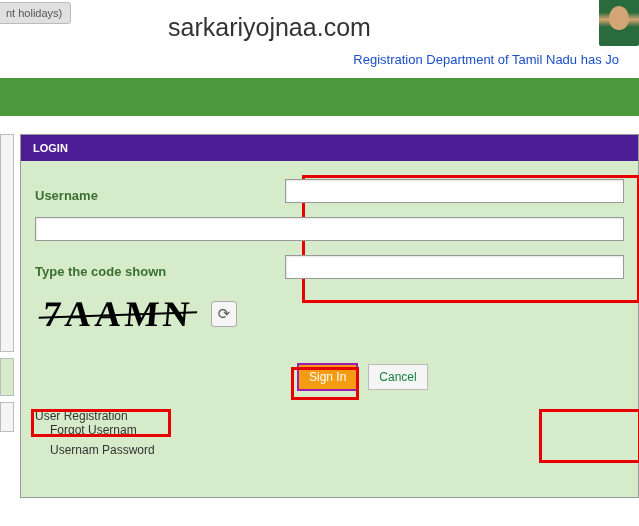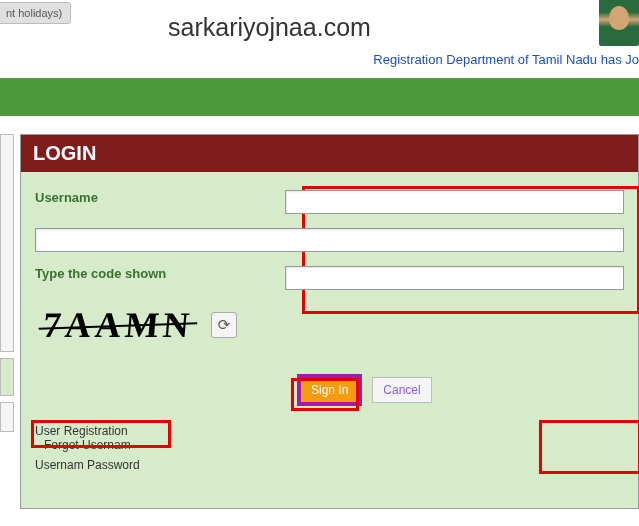--- a/index.html
+++ b/index.html
@@ -4,52 +4,52 @@
   <style>
     * { box-sizing: border-box; margin: 0; padding: 0; }
     body { font-family: Arial, sans-serif; width: 639px; height: 526px; overflow: hidden; background: #fff; }
     
     .header-row { display: flex; align-items: flex-end; height: 42px; position: relative; }
     .holidays-btn { background: #e0e0e0; border: 1px solid #bbb; border-radius: 3px; padding: 4px 8px; font-size: 11px; color: #555; position: absolute; left: -3px; top: 2px; }
     .watermark { font-size: 25px; color: #333; margin-left: 168px; font-family: Arial, sans-serif; }
     .portrait { position: absolute; right: 0; top: -2px; width: 40px; height: 48px; background: linear-gradient(to bottom, #2a6b3d 0%, #2a6b3d 30%, #d4a574 45%, #2a6b3d 60%); border-radius: 2px; }
     .portrait::after { content: ""; position: absolute; top: 8px; left: 10px; width: 20px; height: 24px; background: #d4a574; border-radius: 50% 50% 45% 45%; }
     
-    .marquee-row { height: 20px; margin-top: 8px; text-align: right; padding-right: 0; }
+    .marquee-row { height: 20px; margin-top: 8px; text-align: right; padding-right: 20px; }
     .marquee-text { color: #1a4fc9; font-size: 13px; }
     
     .green-bar { background: #4d9a3d; height: 38px; margin-top: 8px; width: 100%; }
     
     .main-area { display: flex; margin-top: 18px; padding-left: 0; }
     .left-stub { width: 14px; margin-right: 6px; display: flex; flex-direction: column; gap: 6px; padding-top: 0; }
     .left-box { border: 1px solid #bbb; background: #f5f5f5; }
     .left-box.tall { height: 218px; }
     .left-box.med { height: 38px; background: #d6ebc9; }
     .left-box.sm { height: 30px; background: #f5f5f5; }
     
     .login-panel { flex: 1; border: 1px solid #999; }
-    .login-header { background: #7f1d1d; color: #fff; font-weight: bold; padding: 7px 12px; font-size: 20px; }
+    .login-header { background: #4c1d95; color: #fff; font-weight: bold; padding: 7px 12px; font-size: 11px; }
     .login-body { background: #d6ebc9; padding: 18px 14px 14px 14px; min-height: 336px; position: relative; }
     
-    .form-row { display: flex; align-items: flex-start; margin-bottom: 14px; position: relative; }
+    .form-row { display: flex; align-items: flex-end; margin-bottom: 14px; position: relative; }
     .form-label { width: 250px; color: #3a7030; font-weight: bold; font-size: 13px; }
     .form-input { flex: 1; height: 24px; border: 1px solid #999; background: #fff; padding: 2px 4px; font-size: 13px; box-shadow: inset 1px 1px 2px rgba(0,0,0,0.1); }
     
     .captcha-row { display: flex; align-items: center; margin-top: 8px; }
     .captcha-text { font-family: "Times New Roman", serif; font-size: 36px; font-weight: bold; letter-spacing: 4px; color: #000; transform: skewX(-5deg); margin-left: 8px; position: relative; }
     .captcha-text::after { content: ""; position: absolute; left: -4px; right: -4px; top: 50%; height: 2px; background: #000; transform: rotate(-2deg); }
     .refresh-btn { width: 26px; height: 26px; border: 1px solid #aaa; background: #f5f5f5; border-radius: 3px; margin-left: 18px; font-size: 15px; color: #555; display: flex; align-items: center; justify-content: center; cursor: pointer; }
     
     .btn-row { margin-top: 28px; margin-left: 262px; display: flex; align-items: center; gap: 10px; }
-    .signin-btn { background: #f39c12; color: #fff; border: 4px solid #a21caf; padding: 5px 10px; font-size: 12px; cursor: pointer; }
-    .cancel-btn { background: #f5f5f5; color: #8b5cf6; border: 1px solid #bbb; padding: 5px 10px; font-size: 12px; cursor: pointer; }
+    .signin-btn { background: #f39c12; color: #fff; border: 2px solid #a21caf; padding: 5px 10px; font-size: 12px; cursor: pointer; }
+    .cancel-btn { background: #f5f5f5; color: #15803d; border: 1px solid #bbb; padding: 5px 10px; font-size: 12px; cursor: pointer; }
     
     .links-row { margin-top: 18px; display: flex; justify-content: space-between; align-items: flex-start; flex-direction: column; }
     .link { color: #333; font-size: 12px; cursor: pointer; text-decoration: none; display: block; }
-    .right-links { text-align: center; }
+    .right-links { text-align: left; margin-left: 15px; }
     .right-links .link { margin-bottom: 6px; }
     .highlight-inputs { position: absolute; border: 3px solid #e60000; left: 281px; right: -2px; top: 14px; height: 128px; pointer-events: none; }
     .highlight-signin { position: absolute; border: 3px solid #e60000; pointer-events: none; left: 270px; top: 206px; width: 68px; height: 33px; }
     .highlight-userreg { position: absolute; border: 3px solid #e60000; pointer-events: none; left: 10px; top: 248px; width: 140px; height: 28px; }
     .highlight-forgot { position: absolute; border: 3px solid #e60000; pointer-events: none; right: -3px; top: 248px; width: 102px; height: 54px; }
   </style>
 </head>
 <body>
 
 <div class="header-row">

